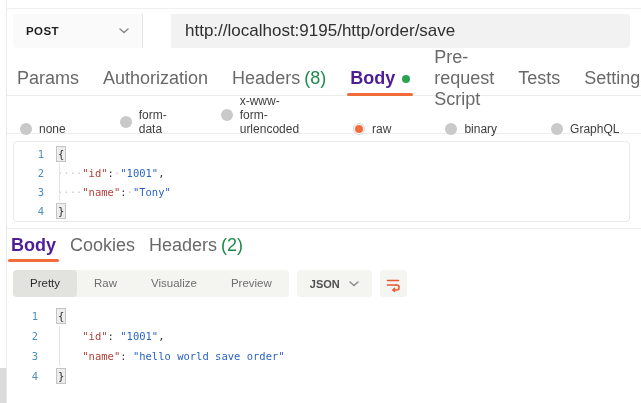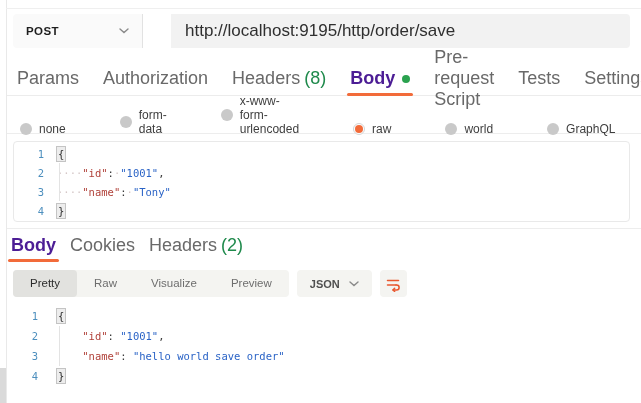--- a/index.html
+++ b/index.html
@@ -140,21 +140,21 @@
           <div class="radio-opt">
             <span class="radio-circle"></span>
             <span class="radio-label">x-www-form-urlencoded</span>
           </div>
           <div class="radio-opt selected">
             <span class="radio-circle"></span>
             <span class="radio-label">raw</span>
           </div>
           <div class="radio-opt">
             <span class="radio-circle"></span>
-            <span class="radio-label">world</span>
+            <span class="radio-label">binary</span>
           </div>
           <div class="radio-opt">
             <span class="radio-circle"></span>
             <span class="radio-label">GraphQL</span>
           </div>
         </div>
       <div class="lang-select">
         <span>JSON</span>
         <span class="chev">
           <svg width="10" height="6" viewBox="0 0 10 6">

